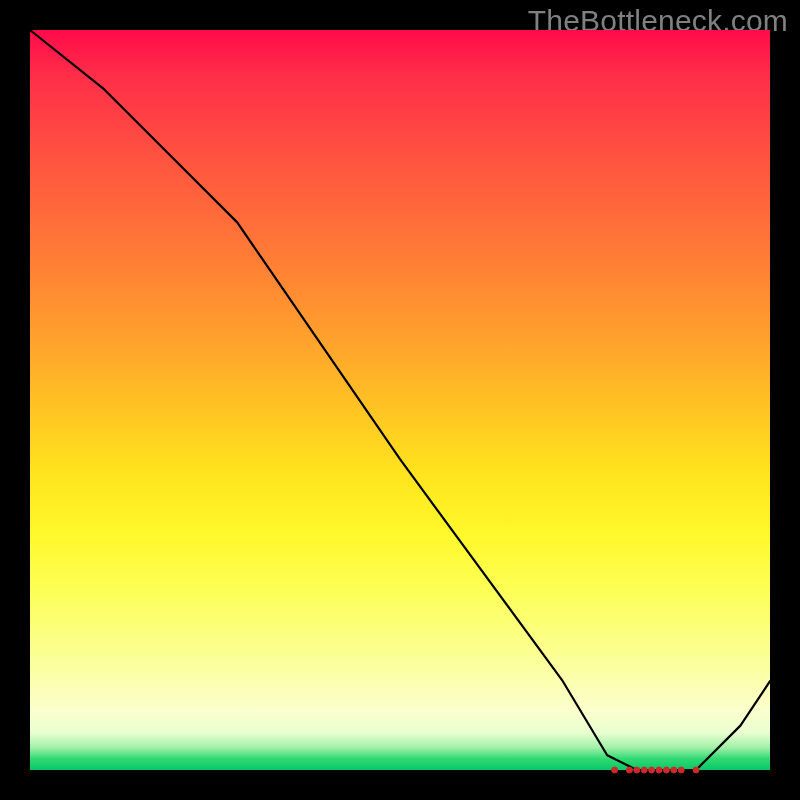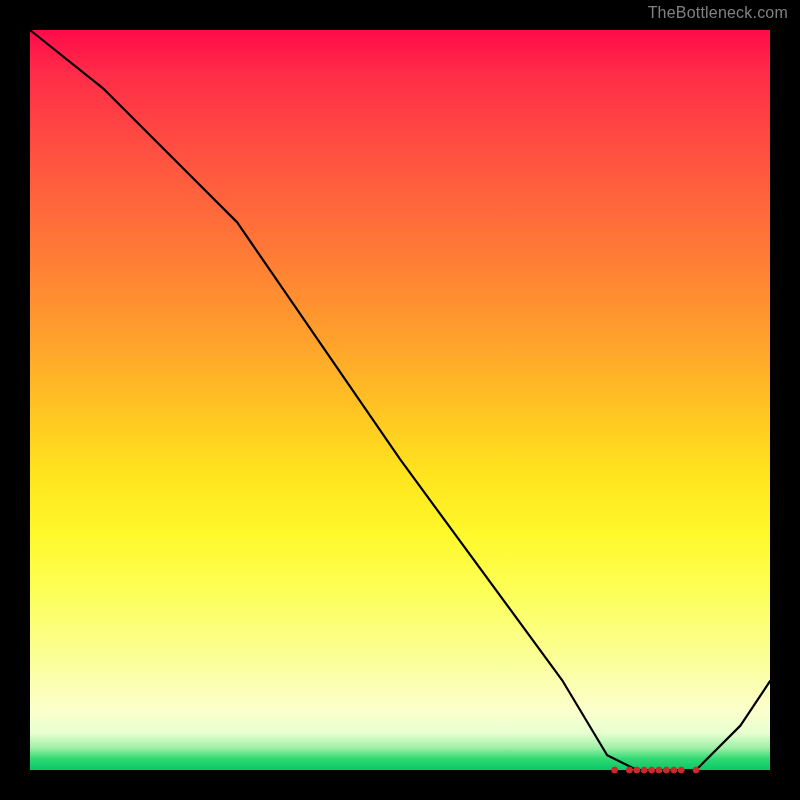--- a/index.html
+++ b/index.html
@@ -15,21 +15,21 @@
     position: relative;
     width: 800px;
     height: 800px;
     background: #000;
   }
   .watermark {
     position: absolute;
     top: 4px;
     right: 12px;
     color: #808080;
-    font-size: 16px;
+    font-size: 30px;
     font-weight: 500;
     letter-spacing: 0.2px;
   }
   .plot-area {
     position: absolute;
     left: 30px;
     top: 30px;
     width: 740px;
     height: 740px;
     

